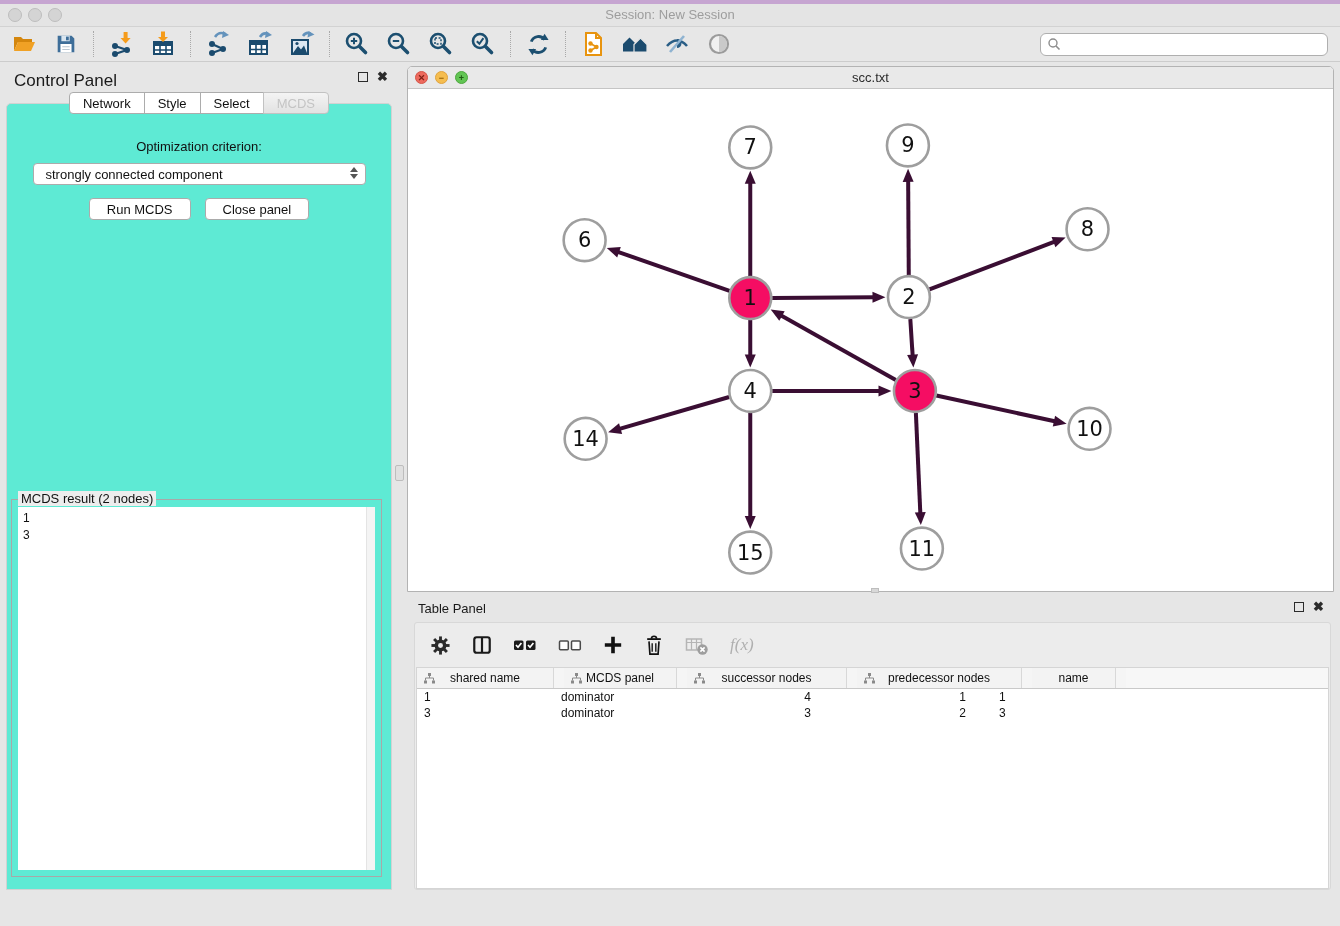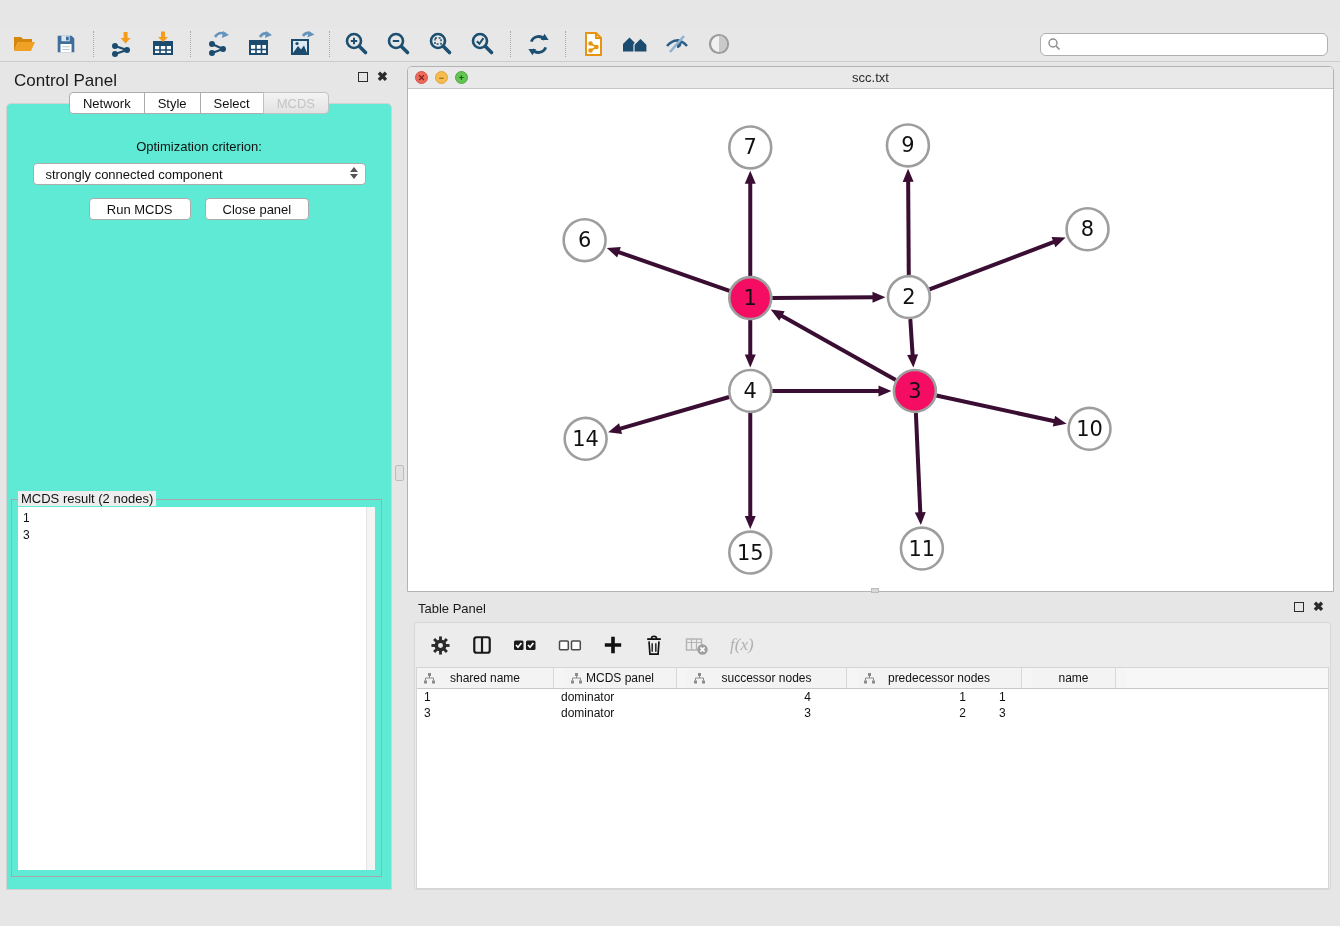--- a/index.html
+++ b/index.html
@@ -95,20 +95,29 @@
   .status-bar { position:absolute; bottom:0; left:0; right:0; height:32px; background:#EAEAEA; border-top:1px solid #C6C6C6; }
   .list-btn { position:absolute; left:14px; top:5px; width:26px; height:22px; background:#F7F7F7; border:1px solid #ABABAB; display:flex; align-items:center; justify-content:center; cursor:pointer; }
   .memory-btn { position:absolute; right:16px; top:5px; height:22px; padding:0 9px; background:#F7F7F7; border:1px solid #ABABAB; border-radius:3px; display:flex; align-items:center; gap:6px; font-size:12px; color:#111; cursor:pointer; }
   .mem-dot { width:11px; height:11px; border-radius:50%; display:inline-block; }
 </style>
 </head>
 <body>
 
 <div class="app">
 
+  <div class="titlebar">
+    <div class="accent-strip"></div>
+    <div class="traffic-inactive">
+        <span></span>
+        <span></span>
+        <span></span>
+      </div>
+    <div class="win-title">Session: New Session</div>
+  </div>
 
   <div class="toolbar">
     <div class="tgroup">
       <div class="tbtn">
           <svg width="26" height="26" viewBox="0 0 26 26">
             <path d="M3 20 V6 H10 L12 8 H21 V11 H7 Z" fill="#D4860D"></path>
             <path d="M3 20 L7 11 H24 L20 20 Z" fill="#F0A125"></path>
           </svg>
         </div>
       <div class="tbtn">

